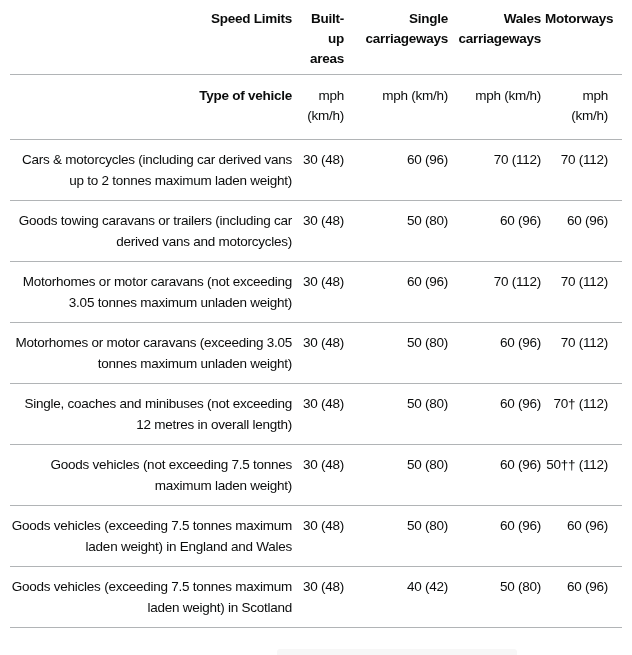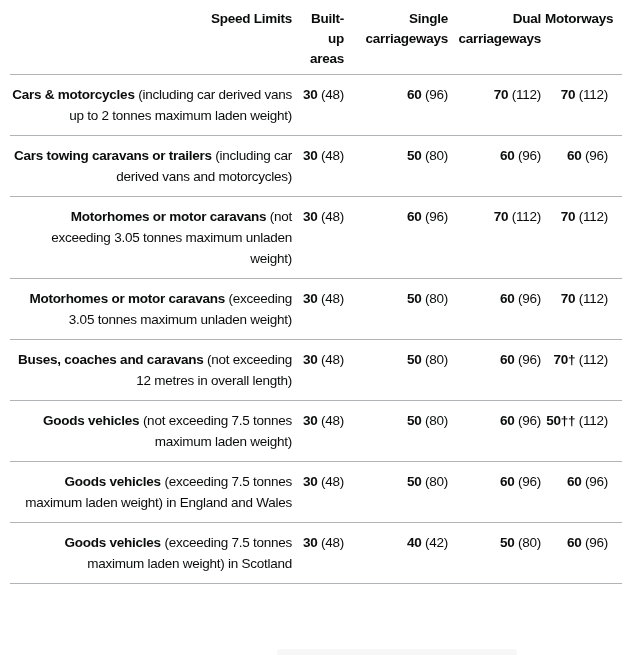--- a/index.html
+++ b/index.html
@@ -62,21 +62,21 @@
     line-height: 20px;
   }
   tr.units-row th.c1 { font-weight: 700; }
   
   tr.data-row td {
     padding-top: 9px;
     padding-bottom: 9px;
     line-height: 21px;
   }
   .val { white-space: nowrap; }
-  b, .bold { font-weight: 700; }
+  b, .bold { font-weight: 400; }
   
   .below-peek {
     position: absolute;
     left: 277px;
     top: 649px;
     width: 240px;
     height: 7px;
     background: #f7f7f7;
     border-radius: 3px 3px 0 0;
   }
@@ -90,55 +90,62 @@
       <col class="w2">
       <col class="w3">
       <col class="w4">
       <col class="w5">
   </colgroup>
   <thead>
     <tr class="head-row">
       <th class="c1">Speed Limits</th>
       <th class="c2">Built-up areas</th>
       <th class="c3">Single carriageways</th>
-      <th class="c4">Dual carriageways</th>
+      <th class="c4">Wales carriageways</th>
       <th class="c5">Motorways</th>
+    </tr>
+    <tr class="units-row">
+      <th class="c1">Type of vehicle</th>
+      <td class="c2">mph (km/h)</td>
+      <td class="c3">mph (km/h)</td>
+      <td class="c4">mph (km/h)</td>
+      <td class="c5">mph (km/h)</td>
     </tr>
   </thead>
   <tbody>
     <tr class="data-row">
       <td class="c1"><b>Cars &amp; motorcycles</b> <span>(including car derived vans up to 2 tonnes maximum laden weight)</span></td>
       <td class="c2"><span class="val"><b>30</b> <span>(48)</span></span></td>
       <td class="c3"><span class="val"><b>60</b> <span>(96)</span></span></td>
       <td class="c4"><span class="val"><b>70</b> <span>(112)</span></span></td>
       <td class="c5"><span class="val"><b>70</b> <span>(112)</span></span></td>
     </tr>
     <tr class="data-row">
-      <td class="c1"><b>Cars towing caravans or trailers</b> <span>(including car derived vans and motorcycles)</span></td>
+      <td class="c1"><b>Goods towing caravans or trailers</b> <span>(including car derived vans and motorcycles)</span></td>
       <td class="c2"><span class="val"><b>30</b> <span>(48)</span></span></td>
       <td class="c3"><span class="val"><b>50</b> <span>(80)</span></span></td>
       <td class="c4"><span class="val"><b>60</b> <span>(96)</span></span></td>
       <td class="c5"><span class="val"><b>60</b> <span>(96)</span></span></td>
     </tr>
     <tr class="data-row">
       <td class="c1"><b>Motorhomes or motor caravans</b> <span>(not exceeding 3.05 tonnes maximum unladen weight)</span></td>
       <td class="c2"><span class="val"><b>30</b> <span>(48)</span></span></td>
       <td class="c3"><span class="val"><b>60</b> <span>(96)</span></span></td>
       <td class="c4"><span class="val"><b>70</b> <span>(112)</span></span></td>
       <td class="c5"><span class="val"><b>70</b> <span>(112)</span></span></td>
     </tr>
     <tr class="data-row">
       <td class="c1"><b>Motorhomes or motor caravans</b> <span>(exceeding 3.05 tonnes maximum unladen weight)</span></td>
       <td class="c2"><span class="val"><b>30</b> <span>(48)</span></span></td>
       <td class="c3"><span class="val"><b>50</b> <span>(80)</span></span></td>
       <td class="c4"><span class="val"><b>60</b> <span>(96)</span></span></td>
       <td class="c5"><span class="val"><b>70</b> <span>(112)</span></span></td>
     </tr>
     <tr class="data-row">
-      <td class="c1"><b>Buses, coaches and caravans</b> <span>(not exceeding 12 metres in overall length)</span></td>
+      <td class="c1"><b>Single, coaches and minibuses</b> <span>(not exceeding 12 metres in overall length)</span></td>
       <td class="c2"><span class="val"><b>30</b> <span>(48)</span></span></td>
       <td class="c3"><span class="val"><b>50</b> <span>(80)</span></span></td>
       <td class="c4"><span class="val"><b>60</b> <span>(96)</span></span></td>
       <td class="c5"><span class="val"><b>70†</b> <span>(112)</span></span></td>
     </tr>
     <tr class="data-row">
       <td class="c1"><b>Goods vehicles</b> <span>(not exceeding 7.5 tonnes maximum laden weight)</span></td>
       <td class="c2"><span class="val"><b>30</b> <span>(48)</span></span></td>
       <td class="c3"><span class="val"><b>50</b> <span>(80)</span></span></td>
       <td class="c4"><span class="val"><b>60</b> <span>(96)</span></span></td>

